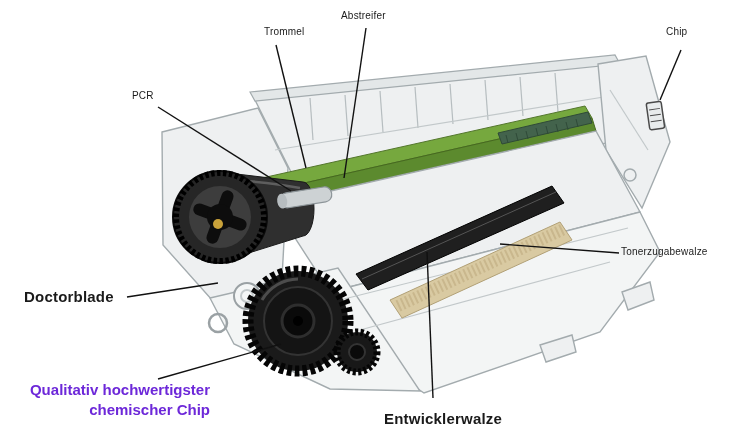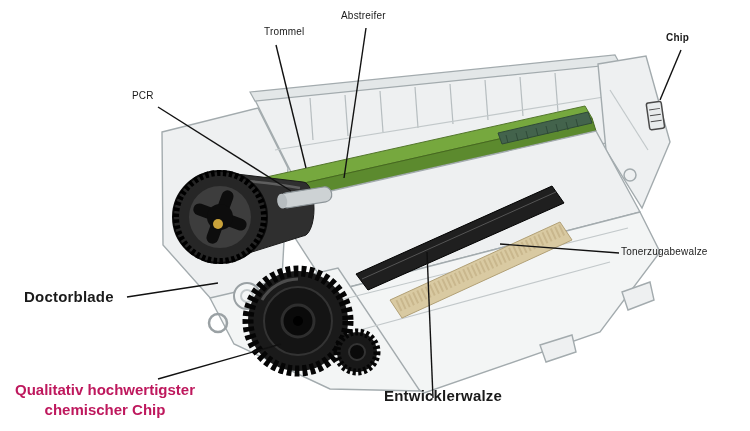--- a/index.html
+++ b/index.html
@@ -1,21 +1,21 @@
 <!DOCTYPE html>
 <html><head>
 <meta charset="utf-8">
 <style>
   html,body{margin:0;padding:0;background:#fff;}
   #stage{position:relative;width:750px;height:431px;background:#ffffff;overflow:hidden;
          font-family:"Liberation Sans",sans-serif;}
   .label{position:absolute;font-size:10px;color:#1a1a1a;white-space:nowrap;letter-spacing:.2px;}
   .label.bold{font-weight:bold;font-size:15px;}
-  .toner-label{position:absolute;left:0;top:380px;width:210px;text-align:center;
-               font-weight:bold;font-size:15px;line-height:20px;color:#be185d;}
+  .toner-label{position:absolute;left:0;top:380px;width:210px;text-align:right;
+               font-weight:bold;font-size:15px;line-height:20px;color:#6d28d9;}
   svg{position:absolute;left:0;top:0;}
   .body{fill:#eef0f1;stroke:#a3abae;stroke-width:1.4;}
   .body2{fill:#e3e7e8;stroke:#a3abae;stroke-width:1.2;}
   .body3{fill:#f3f5f5;stroke:#a3abae;stroke-width:1.4;}
   .innerline{stroke:#c2c8ca;stroke-width:1.2;}
   .fin{stroke:#b6bdc0;stroke-width:1.2;}
   .leader{stroke:#111;stroke-width:1.4;}
 </style>
 </head>
 <body>
@@ -137,22 +137,22 @@
       <line class="leader" x1="158" y1="107" x2="291" y2="191"></line>
       <line class="leader" x1="619" y1="253" x2="500" y2="244"></line>
       <line class="leader" x1="127" y1="297" x2="218" y2="283"></line>
       <line class="leader" x1="158" y1="379" x2="281" y2="344"></line>
       <line class="leader" x1="433" y1="398" x2="427" y2="252"></line>
     </g>
   </svg>
 
   <div class="label" style="left:228px;top:26px;margin-left:36px;">Trommel</div>
   <div class="label" style="left:341px;top:10px;">Abstreifer</div>
-  <div class="label" style="left:666px;top:32px;font-weight:bold;">Chip</div>
+  <div class="label" style="left:666px;top:26px;">Chip</div>
   <div class="label" style="left:132px;top:90px;">PCR</div>
   <div class="label bold" style="left:24px;top:288px;">Doctorblade</div>
   <div class="label" style="left:621px;top:246px;">Tonerzugabewalze</div>
   <div class="toner-label">
     <div>Qualitativ hochwertigster</div>
     <div>chemischer Chip</div>
   </div>
-  <div class="label bold" style="left:384px;top:387px;">Entwicklerwalze</div>
+  <div class="label bold" style="left:384px;top:410px;">Entwicklerwalze</div>
 </div>
 
 </body></html>

